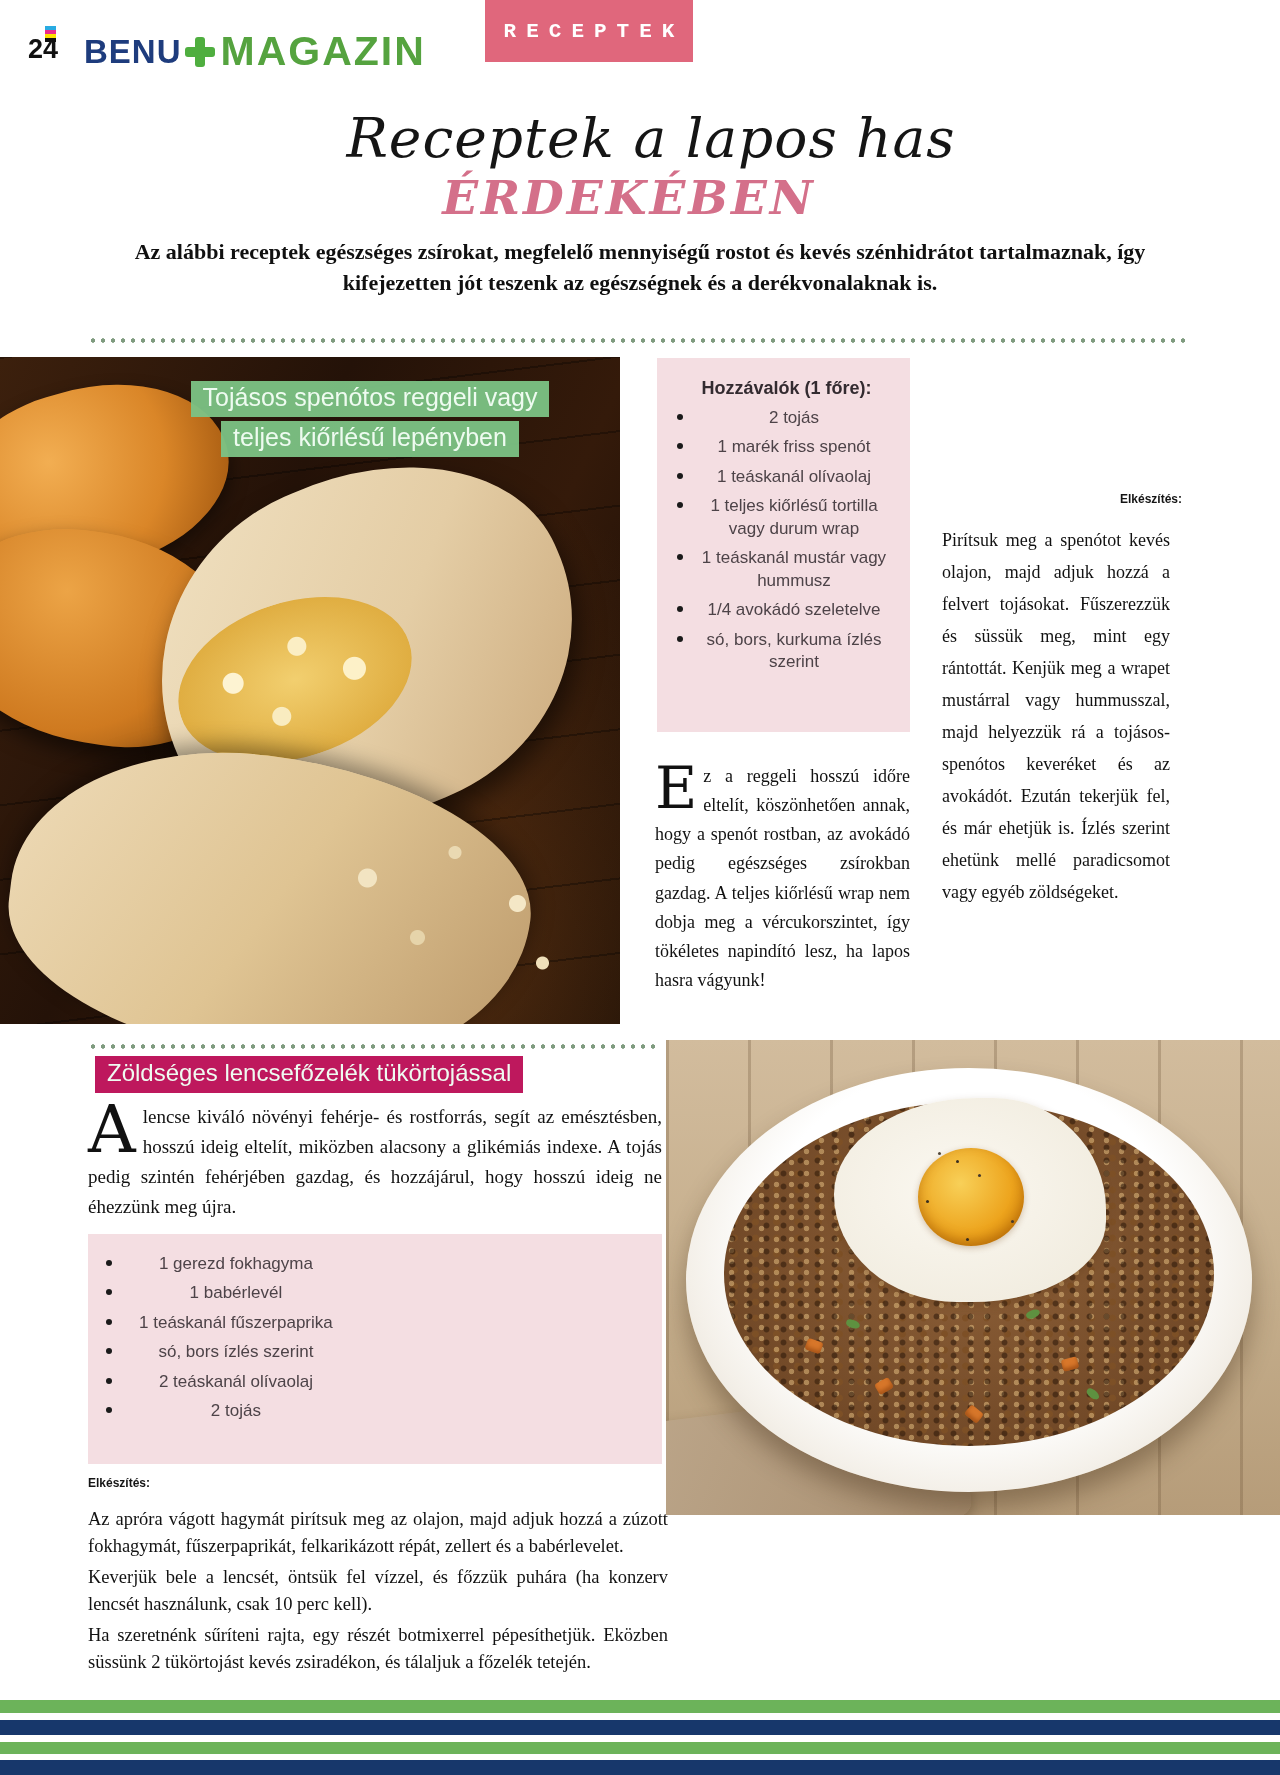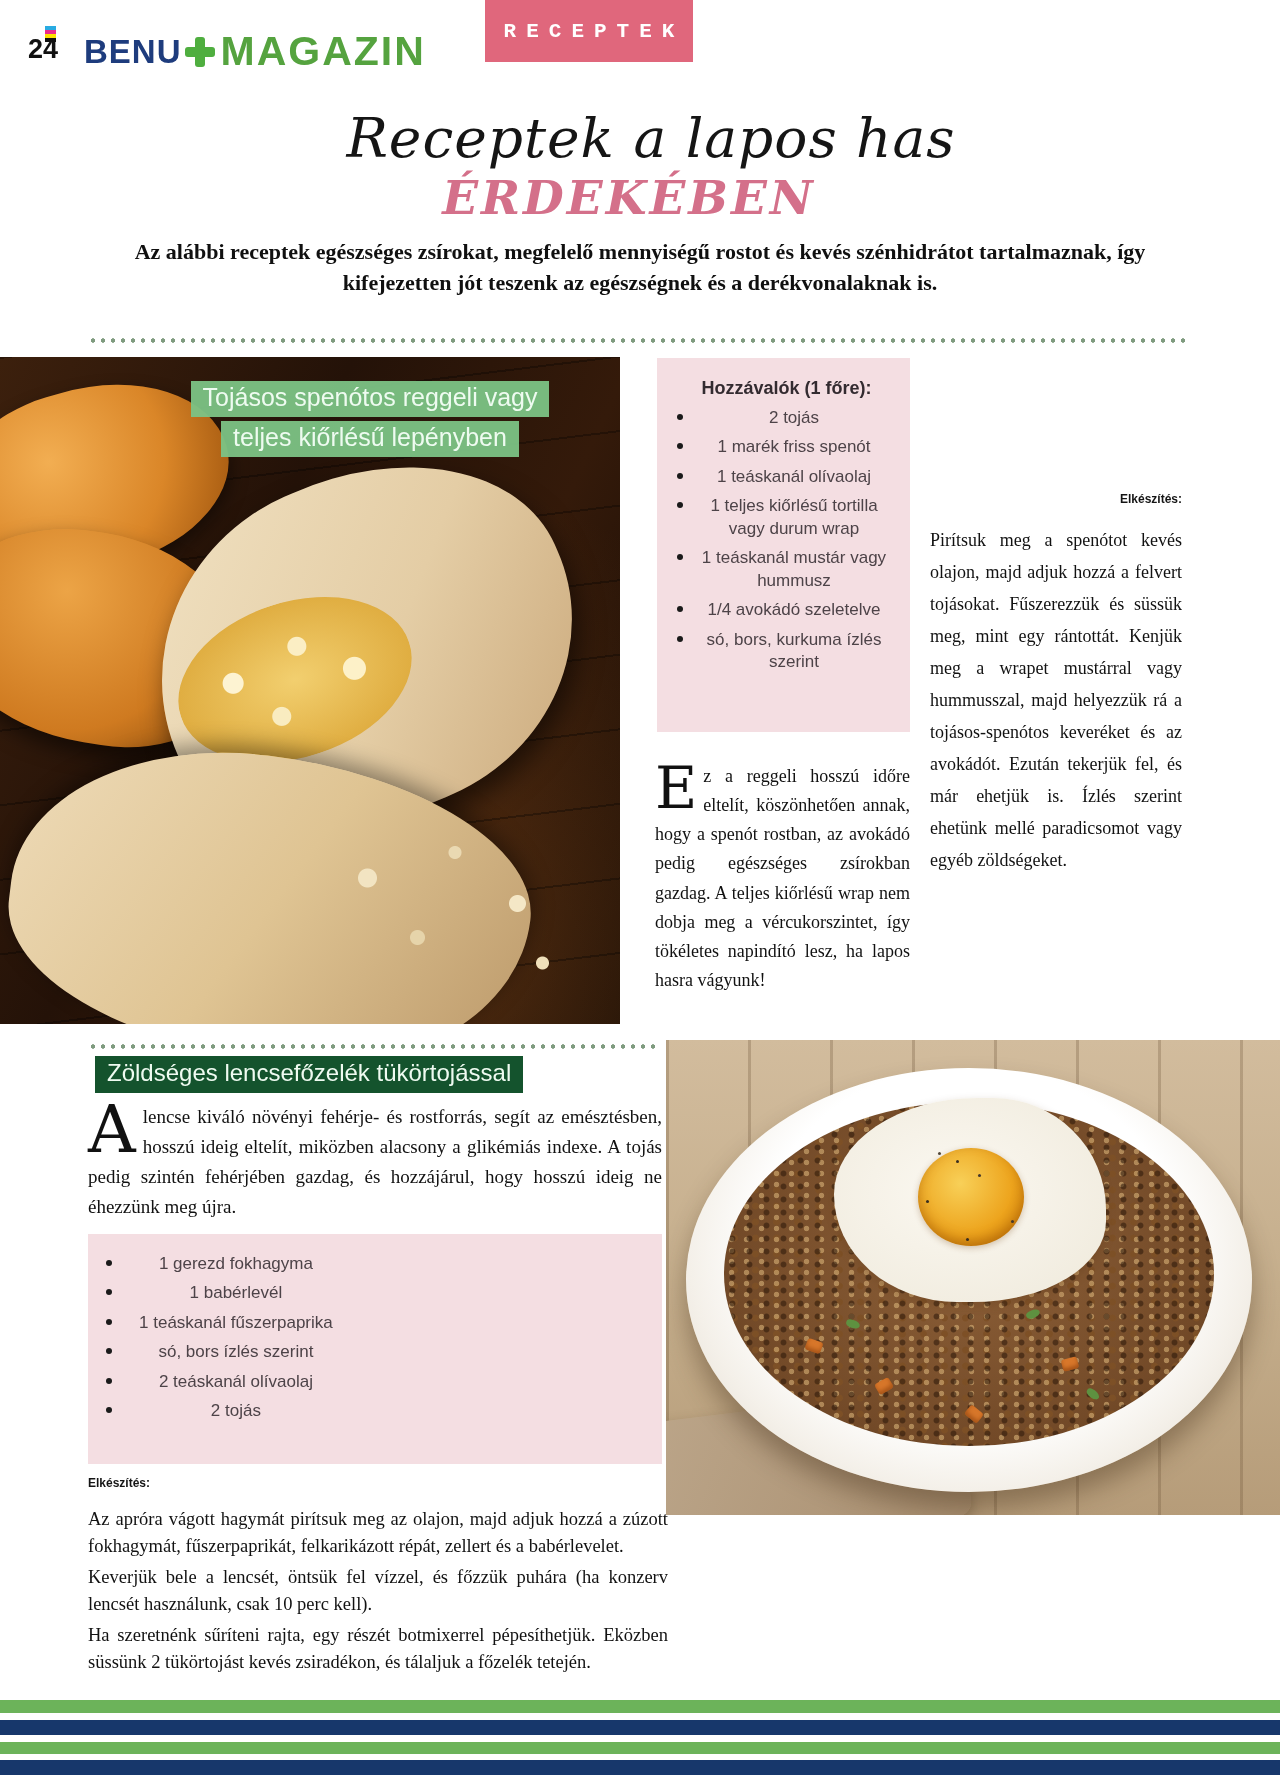--- a/index.html
+++ b/index.html
@@ -99,30 +99,30 @@
     border-radius:50%; background:#1a1a1a; }
   .ingr2 { left:88px; top:1234px; width:574px; height:230px; padding:16px 12px 10px 18px;
     display:flex; }
   .ingr2-col1 { width:55%; }
   .ingr2-col2 { width:45%; padding-top:3px; }
 
   
   .prep-title { font-family:"Liberation Sans",sans-serif; font-weight:700; font-size:12px;
     color:#151515;text-align:right; }
   .prep1 { position:absolute; left:930px; top:492px; width:252px; }
-  .prep1-text { margin:18px 0 0; font-size:18px; line-height:1.78; text-align:justify; }
+  .prep1-text { margin:18px 12px 0; font-size:18px; line-height:1.78; text-align:justify; }
   .note1 { position:absolute; left:655px; top:762px; width:255px; margin:0;
     font-size:18px; line-height:1.62; text-align:justify; }
   .dropcap { float:left; font-family:"DejaVu Serif",serif; color:#111; }
   .dropcap-e { font-size:58px; line-height:46px; padding:3px 6px 0 0; }
   .dropcap-a { font-size:66px; line-height:52px; padding:2px 7px 0 0; }
 
   
   .r2-title { position:absolute; left:95px; top:1056px; display:inline-block;
-    background:#14532d; color:#effbf1; font-family:"Liberation Sans",sans-serif;
+    background:#be185d; color:#effbf1; font-family:"Liberation Sans",sans-serif;
     font-size:24px; padding:3px 12px 6px; }
   .r2-lead { position:absolute; left:88px; top:1102px; width:574px; margin:0;
     font-size:19px; line-height:1.58; text-align:justify; }
   .prep2-title { position:absolute; left:88px; top:1476px; }
   .prep2 { position:absolute; left:88px; top:1506px; width:580px; }
   .prep2 p { margin:0 0 3px; font-size:18.5px; line-height:1.48; text-align:justify; }
 
   
   .photo2 { position:absolute; left:666px; top:1040px; width:614px; height:475px; overflow:hidden;
     background:

